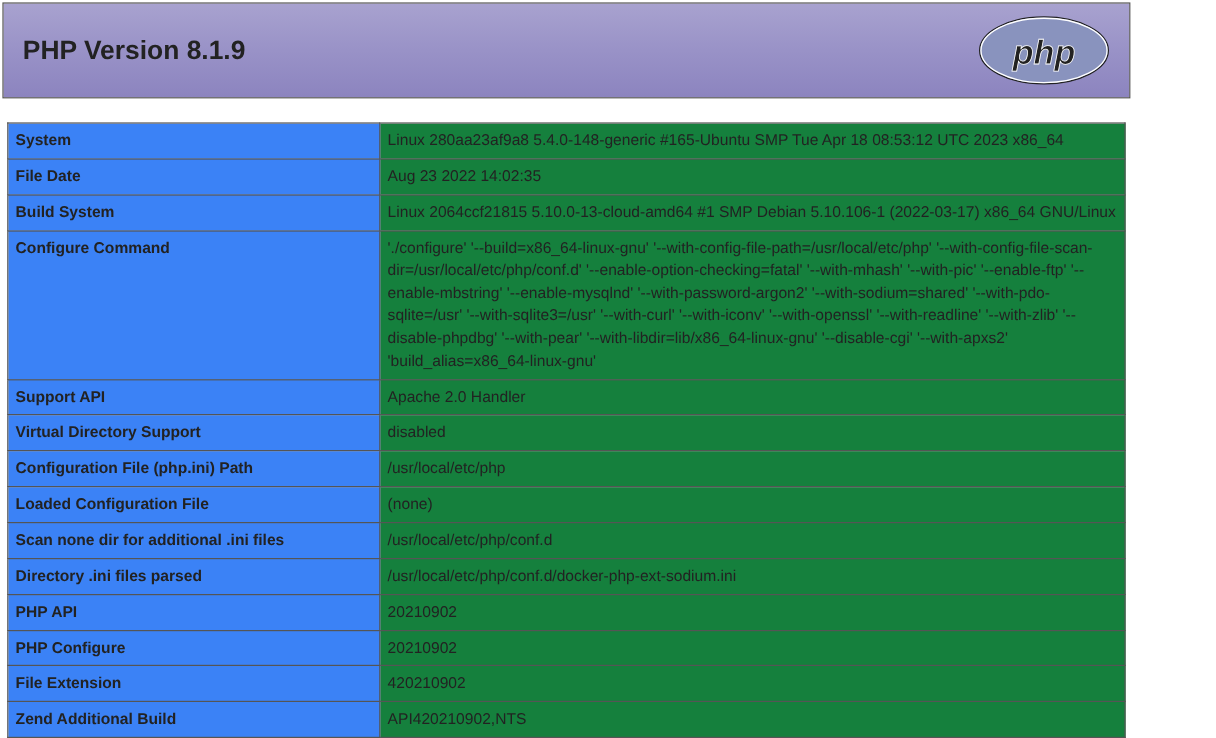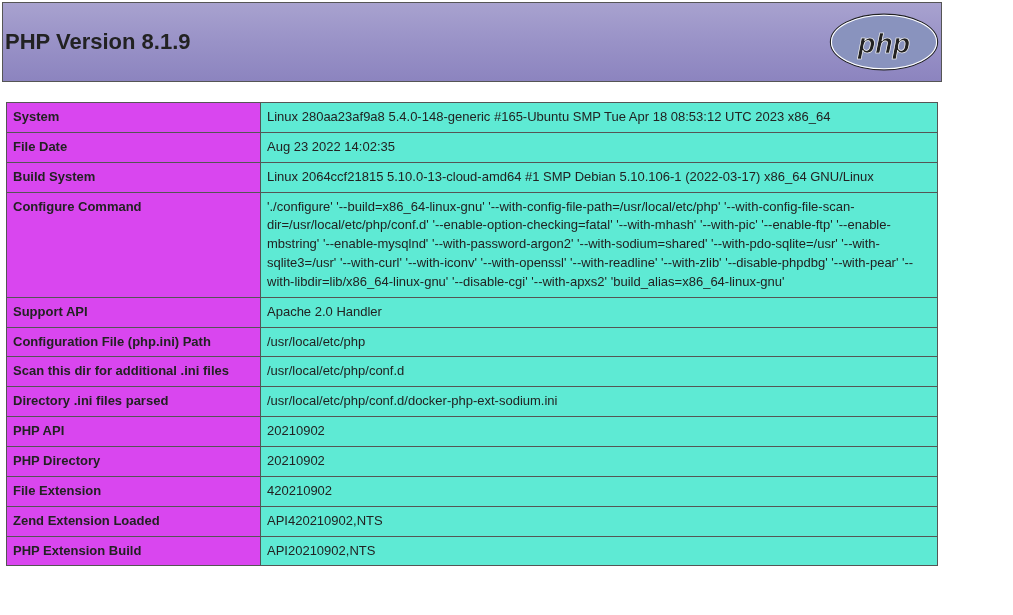--- a/index.html
+++ b/index.html
@@ -7,21 +7,21 @@
       background: #fff;
       font-family: "Segoe UI", Arial, sans-serif;
       font-size: 13px;
       color: #222;
       padding: 2px;
     }
     .container { width: 940px; }
     .header {
       background: linear-gradient(to bottom, #a8a2cf 0%, #9992c7 50%, #8c84bf 100%);
       border: 1px solid #555;
-      padding: 10px 2px;
+      padding: 10px 16px;
       display: flex;
       align-items: center;
       justify-content: space-between;
       margin-bottom: 20px;
     }
     .header h1 {
       font-size: 22px;
       font-weight: 700;
       color: #222;
     }
@@ -35,27 +35,27 @@
       margin: 0 4px;
     }
     td {
       border: 1px solid #555;
       padding: 5px 6px;
       vertical-align: top;
       font-size: 13px;
       line-height: 1.45;
     }
     td.label {
-      background: #d946ef;
+      background: #3b82f6;
       font-weight: 700;
-      width: 254px;
+      width: 310px;
       color: #222;
     }
     td.value {
-      background: #5eead4;
+      background: #15803d;
       color: #222;
       word-break: break-word;
     }
   </style>
 </head>
 <body>
 
 <div class="container">
   <div class="header">
     <h1>PHP Version 8.1.9</h1>
@@ -82,45 +82,53 @@
         </tr>
         <tr>
           <td class="label">Configure Command</td>
           <td class="value">'./configure' '--build=x86_64-linux-gnu' '--with-config-file-path=/usr/local/etc/php' '--with-config-file-scan-dir=/usr/local/etc/php/conf.d' '--enable-option-checking=fatal' '--with-mhash' '--with-pic' '--enable-ftp' '--enable-mbstring' '--enable-mysqlnd' '--with-password-argon2' '--with-sodium=shared' '--with-pdo-sqlite=/usr' '--with-sqlite3=/usr' '--with-curl' '--with-iconv' '--with-openssl' '--with-readline' '--with-zlib' '--disable-phpdbg' '--with-pear' '--with-libdir=lib/x86_64-linux-gnu' '--disable-cgi' '--with-apxs2' 'build_alias=x86_64-linux-gnu'</td>
         </tr>
         <tr>
           <td class="label">Support API</td>
           <td class="value">Apache 2.0 Handler</td>
         </tr>
         <tr>
+          <td class="label">Virtual Directory Support</td>
+          <td class="value">disabled</td>
+        </tr>
+        <tr>
           <td class="label">Configuration File (php.ini) Path</td>
           <td class="value">/usr/local/etc/php</td>
         </tr>
         <tr>
-          <td class="label">Scan this dir for additional .ini files</td>
+          <td class="label">Loaded Configuration File</td>
+          <td class="value">(none)</td>
+        </tr>
+        <tr>
+          <td class="label">Scan none dir for additional .ini files</td>
           <td class="value">/usr/local/etc/php/conf.d</td>
         </tr>
         <tr>
           <td class="label">Directory .ini files parsed</td>
           <td class="value">/usr/local/etc/php/conf.d/docker-php-ext-sodium.ini</td>
         </tr>
         <tr>
           <td class="label">PHP API</td>
           <td class="value">20210902</td>
         </tr>
         <tr>
-          <td class="label">PHP Directory</td>
+          <td class="label">PHP Configure</td>
           <td class="value">20210902</td>
         </tr>
         <tr>
           <td class="label">File Extension</td>
           <td class="value">420210902</td>
         </tr>
         <tr>
-          <td class="label">Zend Extension Loaded</td>
+          <td class="label">Zend Additional Build</td>
           <td class="value">API420210902,NTS</td>
         </tr>
         <tr>
           <td class="label">PHP Extension Build</td>
           <td class="value">API20210902,NTS</td>
         </tr>
       </tbody>
   </table>
 </div>
 

